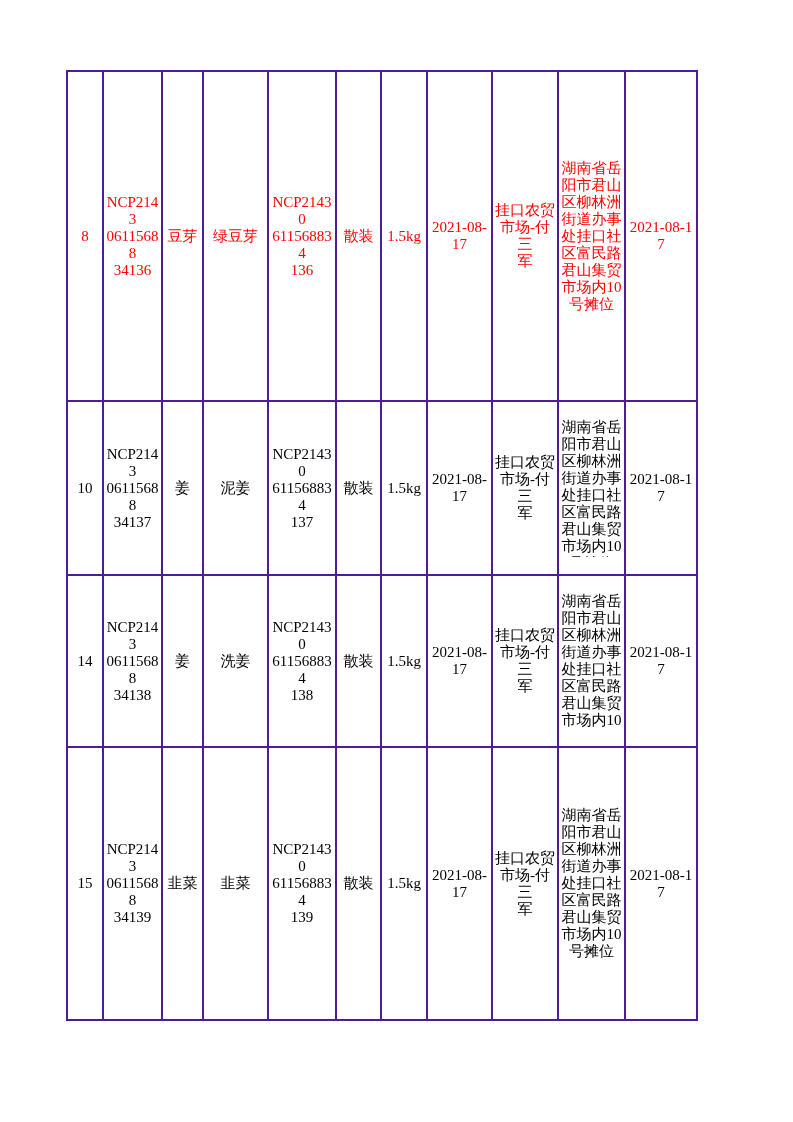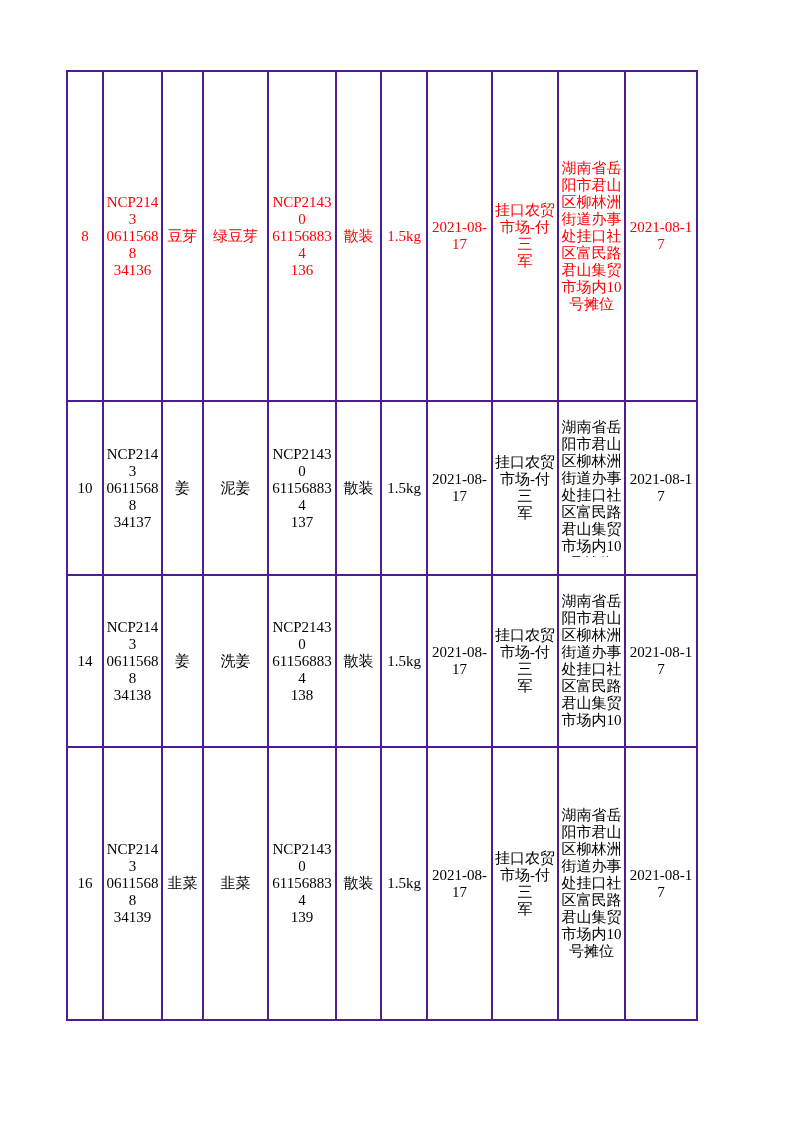--- a/index.html
+++ b/index.html
@@ -159,21 +159,21 @@
 街道办事
 处挂口社
 区富民路
 君山集贸
 市场内10
 号摊位</div>
         </td>
         <td>2021-08-17</td>
       </tr>
       <tr class="row-15">
-        <td>16</td>
+        <td>15</td>
         <td>NCP2143
 06115688
 34139</td>
         <td>韭菜</td>
         <td>韭菜</td>
         <td>NCP21430
 611568834
 139</td>
         <td>散装</td>
         <td>1.5kg</td>

